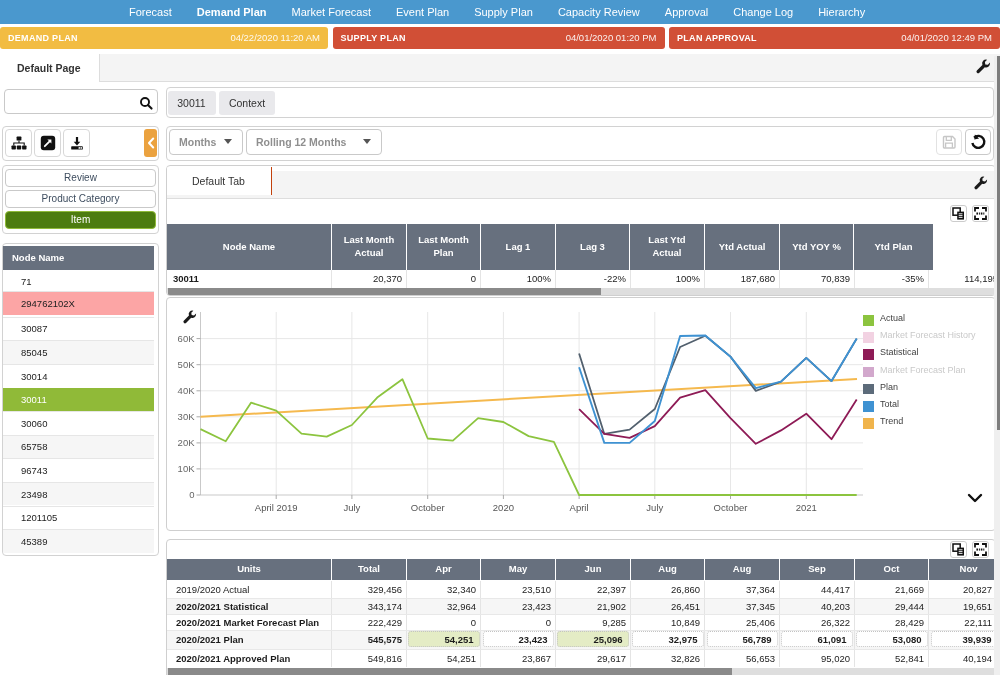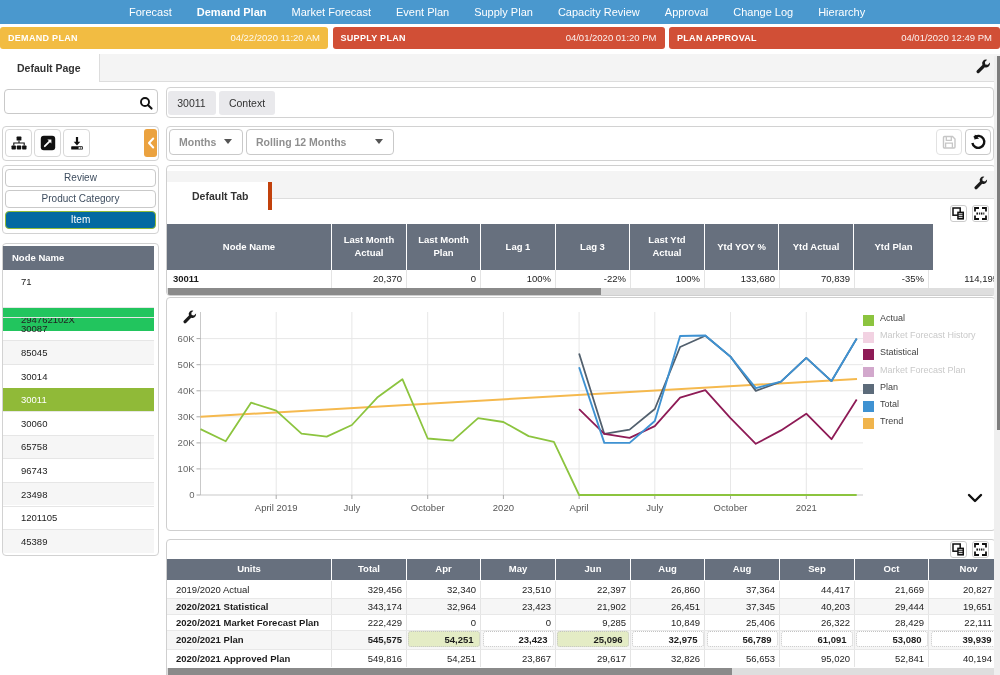--- a/index.html
+++ b/index.html
@@ -106,44 +106,44 @@
       <circle cx="10.3" cy="11.9" r="0.85" fill="#fff"></circle>
       <circle cx="12.2" cy="11.9" r="0.85" fill="#fff"></circle>
     </svg>
 </div>
 <div class="a" style="left:144px;top:129px;width:13px;height:28px;background:#eba23f;border-radius:3px;display:flex;align-items:center;justify-content:center">
 <svg width="8" height="12" viewBox="0 0 8 12">
       <path d="M6.2 1.5 L2 6 L6.2 10.5" fill="none" stroke="#fff" stroke-width="2" stroke-linecap="round" stroke-linejoin="round"></path>
     </svg>
 </div>
 <div class="a dd" style="left:169px;top:128.5px;width:74px;height:26px">Months<span class="caret"></span></div>
-<div class="a dd" style="left:246px;top:128.5px;width:148px;height:26px">Rolling 12 Months<span class="caret"></span></div>
+<div class="a dd" style="left:246px;top:128.5px;width:136px;height:26px">Rolling 12 Months<span class="caret"></span></div>
 <div class="a ibtn" style="left:936px;top:129px;width:26px;height:26px;border-color:#e2e2e2">
 <svg width="16" height="16" viewBox="0 0 16 16">
       <path d="M2.5 3.5a1 1 0 0 1 1-1h8l2.5 2.5v8a1 1 0 0 1-1 1h-9.5a1 1 0 0 1-1-1z" fill="none" stroke="#c6c6c6" stroke-width="1.4"></path>
       <path d="M5.3 2.8v3.6h5v-3.4" fill="none" stroke="#c6c6c6" stroke-width="1.3"></path>
       <path d="M4.6 13.8v-4.6h6.8v4.6" fill="none" stroke="#c6c6c6" stroke-width="1.3"></path>
     </svg>
 </div>
 <div class="a ibtn" style="left:965px;top:129px;width:26px;height:26px;border-color:#c9c9c9">
 <svg width="17" height="17" viewBox="0 0 17 17">
       <path d="M4.1 3.6a6 6 0 1 1-1.7 5.4" fill="none" stroke="#111" stroke-width="2.4"></path>
       <path d="M4.9 0.6 4.3 5.5 9.1 4.4z" fill="#111"></path>
     </svg>
 </div>
 
 <div class="a box" style="left:2px;top:165px;width:157px;height:69px"></div>
 <div class="a lbtn" style="top:168.5px">Review</div>
 <div class="a lbtn" style="top:189.5px">Product Category</div>
-<div class="a lbtn" style="top:210.5px;background:#0369a1;border-color:#90ba38;color:#fff">Item</div>
+<div class="a lbtn" style="top:210.5px;background:#4d7c0f;border-color:#90ba38;color:#fff">Item</div>
 
 <div class="a box" style="left:2px;top:243px;width:157px;height:313px"></div>
 <div class="a" style="left:3px;top:246px;width:151px;height:23.5px;background:#67707e;color:#fff;font-size:9.5px;font-weight:700;display:flex;align-items:center;padding-left:9px;box-sizing:border-box">Node Name</div>
 <div class="a nrow" style="top:269.5px;border-top:none">71</div>
-<div class="a nrow" style="top:307px;background:#22c55e">294762102X</div>
+<div class="a nrow" style="top:291px;background:#fca5a5">294762102X</div>
 <div class="a nrow" style="top:316.7px">30087</div>
 <div class="a nrow" style="top:340.3px;background:#f6f6f6">85045</div>
 <div class="a nrow" style="top:363.9px">30014</div>
 <div class="a nrow" style="top:387.5px;background:#90ba38;color:#fff;border-top-color:#90ba38">30011</div>
 <div class="a nrow" style="top:411.1px">30060</div>
 <div class="a nrow" style="top:434.7px;background:#f6f6f6">65758</div>
 <div class="a nrow" style="top:458.3px">96743</div>
 <div class="a nrow" style="top:481.9px;background:#f6f6f6">23498</div>
 <div class="a nrow" style="top:505.5px">1201105</div>
 <div class="a nrow" style="top:529.1px;background:#f6f6f6">45389</div>
@@ -152,21 +152,21 @@
 .tc{box-sizing:border-box;border-left:1px solid #e4e4e4;font-size:9.5px;color:#222;display:flex;align-items:center;justify-content:flex-end;padding-right:4px;flex:none}
 .tc:first-child{border-left:none;justify-content:flex-start;padding-left:9px;padding-right:0;font-weight:700;color:#1c1c1c;white-space:nowrap}
 .hc{box-sizing:border-box;height:100%;border-left:1px solid #fff;background:#67707e;color:#fff;font-size:9.5px;font-weight:700;display:flex;align-items:center;justify-content:center;text-align:center;line-height:1.35;flex:none}
 .hc:first-child{border-left:none}
 .w0{width:164px}.w1{width:75px}.w2{width:74px}.w3{width:75px}.w4{width:75px}.w5{width:74px}.w6{width:75px}.w7{width:75px}.w8{width:74px}.w9{width:80px}
 .ecell{position:absolute;height:16px;border:1px dotted #c3c3c3;border-radius:3px;box-sizing:border-box;display:flex;align-items:center;justify-content:flex-end;padding-right:5px;font-size:9.5px;font-weight:700;color:#1c1c1c;background:#fff}
 </style>
 
 <div class="a" style="left:166px;top:165px;width:830px;height:131px;border:1px solid #cfcfcf;border-radius:4px;overflow:hidden;background:#fff;box-sizing:border-box">
   <div class="a" style="left:0;top:5px;width:828px;height:28px;background:#f4f4f4;border-bottom:1px solid #ddd;box-sizing:border-box"></div>
-  <div class="a" style="left:0;top:16px;width:105px;height:28px;background:#fff;border-right:4px solid #c2410c;box-sizing:border-box;font-size:10.5px;font-weight:700;color:#333;line-height:28px;padding-left:25px">Default Tab</div>
+  <div class="a" style="left:0;top:1px;width:105px;height:28px;background:#fff;border-right:1px solid #c2410c;box-sizing:border-box;font-size:10.5px;font-weight:400;color:#333;line-height:28px;padding-left:25px">Default Tab</div>
   <div class="a" style="left:806px;top:10px"><svg width="15" height="15" viewBox="0 0 16 16">
         <path d="M15 4.6a3.9 3.9 0 0 1-5.2 3.7L4.3 13.8a1.7 1.7 0 0 1-2.4-2.4L7.4 5.9A3.9 3.9 0 0 1 12.1.7L9.9 2.9l.4 2.5 2.5.4L15 3.6z" fill="#1b1b1b"></path>
       </svg></div>
   <div class="a ibtn2" style="left:783px;top:39px">
       <svg width="13" height="13" viewBox="0 0 13 13">
         <rect x="1" y="1" width="7.2" height="7.2" fill="none" stroke="#111" stroke-width="1.5"></rect>
         <rect x="5.2" y="4.6" width="6.8" height="8" fill="#111"></rect>
         <path d="M6.7 6.8h3.8M6.7 8.6h3.8M6.7 10.4h3.8" stroke="#fff" stroke-width="0.9"></path>
       </svg>
     </div>
@@ -179,32 +179,32 @@
         <rect x="9.3" y="5.5" width="1" height="2.1" fill="#111"></rect>
       </svg>
     </div>
   <div class="trow" style="top:58px;height:46px">
     <div class="hc w0">Node Name</div>
       <div class="hc w1">Last Month<br>Actual</div>
       <div class="hc w2">Last Month<br>Plan</div>
       <div class="hc w3">Lag 1</div>
       <div class="hc w5">Lag 3</div>
       <div class="hc w6">Last Ytd<br>Actual</div>
+      <div class="hc w7">Ytd Actual</div>
       <div class="hc w8">Ytd YOY %</div>
-      <div class="hc w7">Ytd Actual</div>
       <div class="hc w9">Ytd Plan</div>
   </div>
   <div class="trow" style="top:104px;height:17.5px">
     <div class="tc w0" style="font-weight:600;padding-left:6px">30011</div>
       <div class="tc w1">20,370</div>
       <div class="tc w2">0</div>
       <div class="tc w3">100%</div>
       <div class="tc w4">-22%</div>
       <div class="tc w5">100%</div>
-      <div class="tc w6">133,680</div>
+      <div class="tc w6">187,680</div>
       <div class="tc w7">70,839</div>
       <div class="tc w8">-35%</div>
       <div class="tc w9" style="padding-right:10px">114,195</div>
   </div>
   <div class="a" style="left:0;top:122px;width:828px;height:7px;background:#dedede"></div>
   <div class="a" style="left:1px;top:122px;width:433px;height:7px;background:#8a8a8a"></div>
 </div>
 
 <div class="a" style="left:166px;top:297px;width:830px;height:234px;border:1px solid #cfcfcf;border-radius:4px;overflow:hidden;background:#fff;box-sizing:border-box">
 <svg class="a" style="left:0;top:0" width="828" height="233" viewBox="0 0 828 233">

